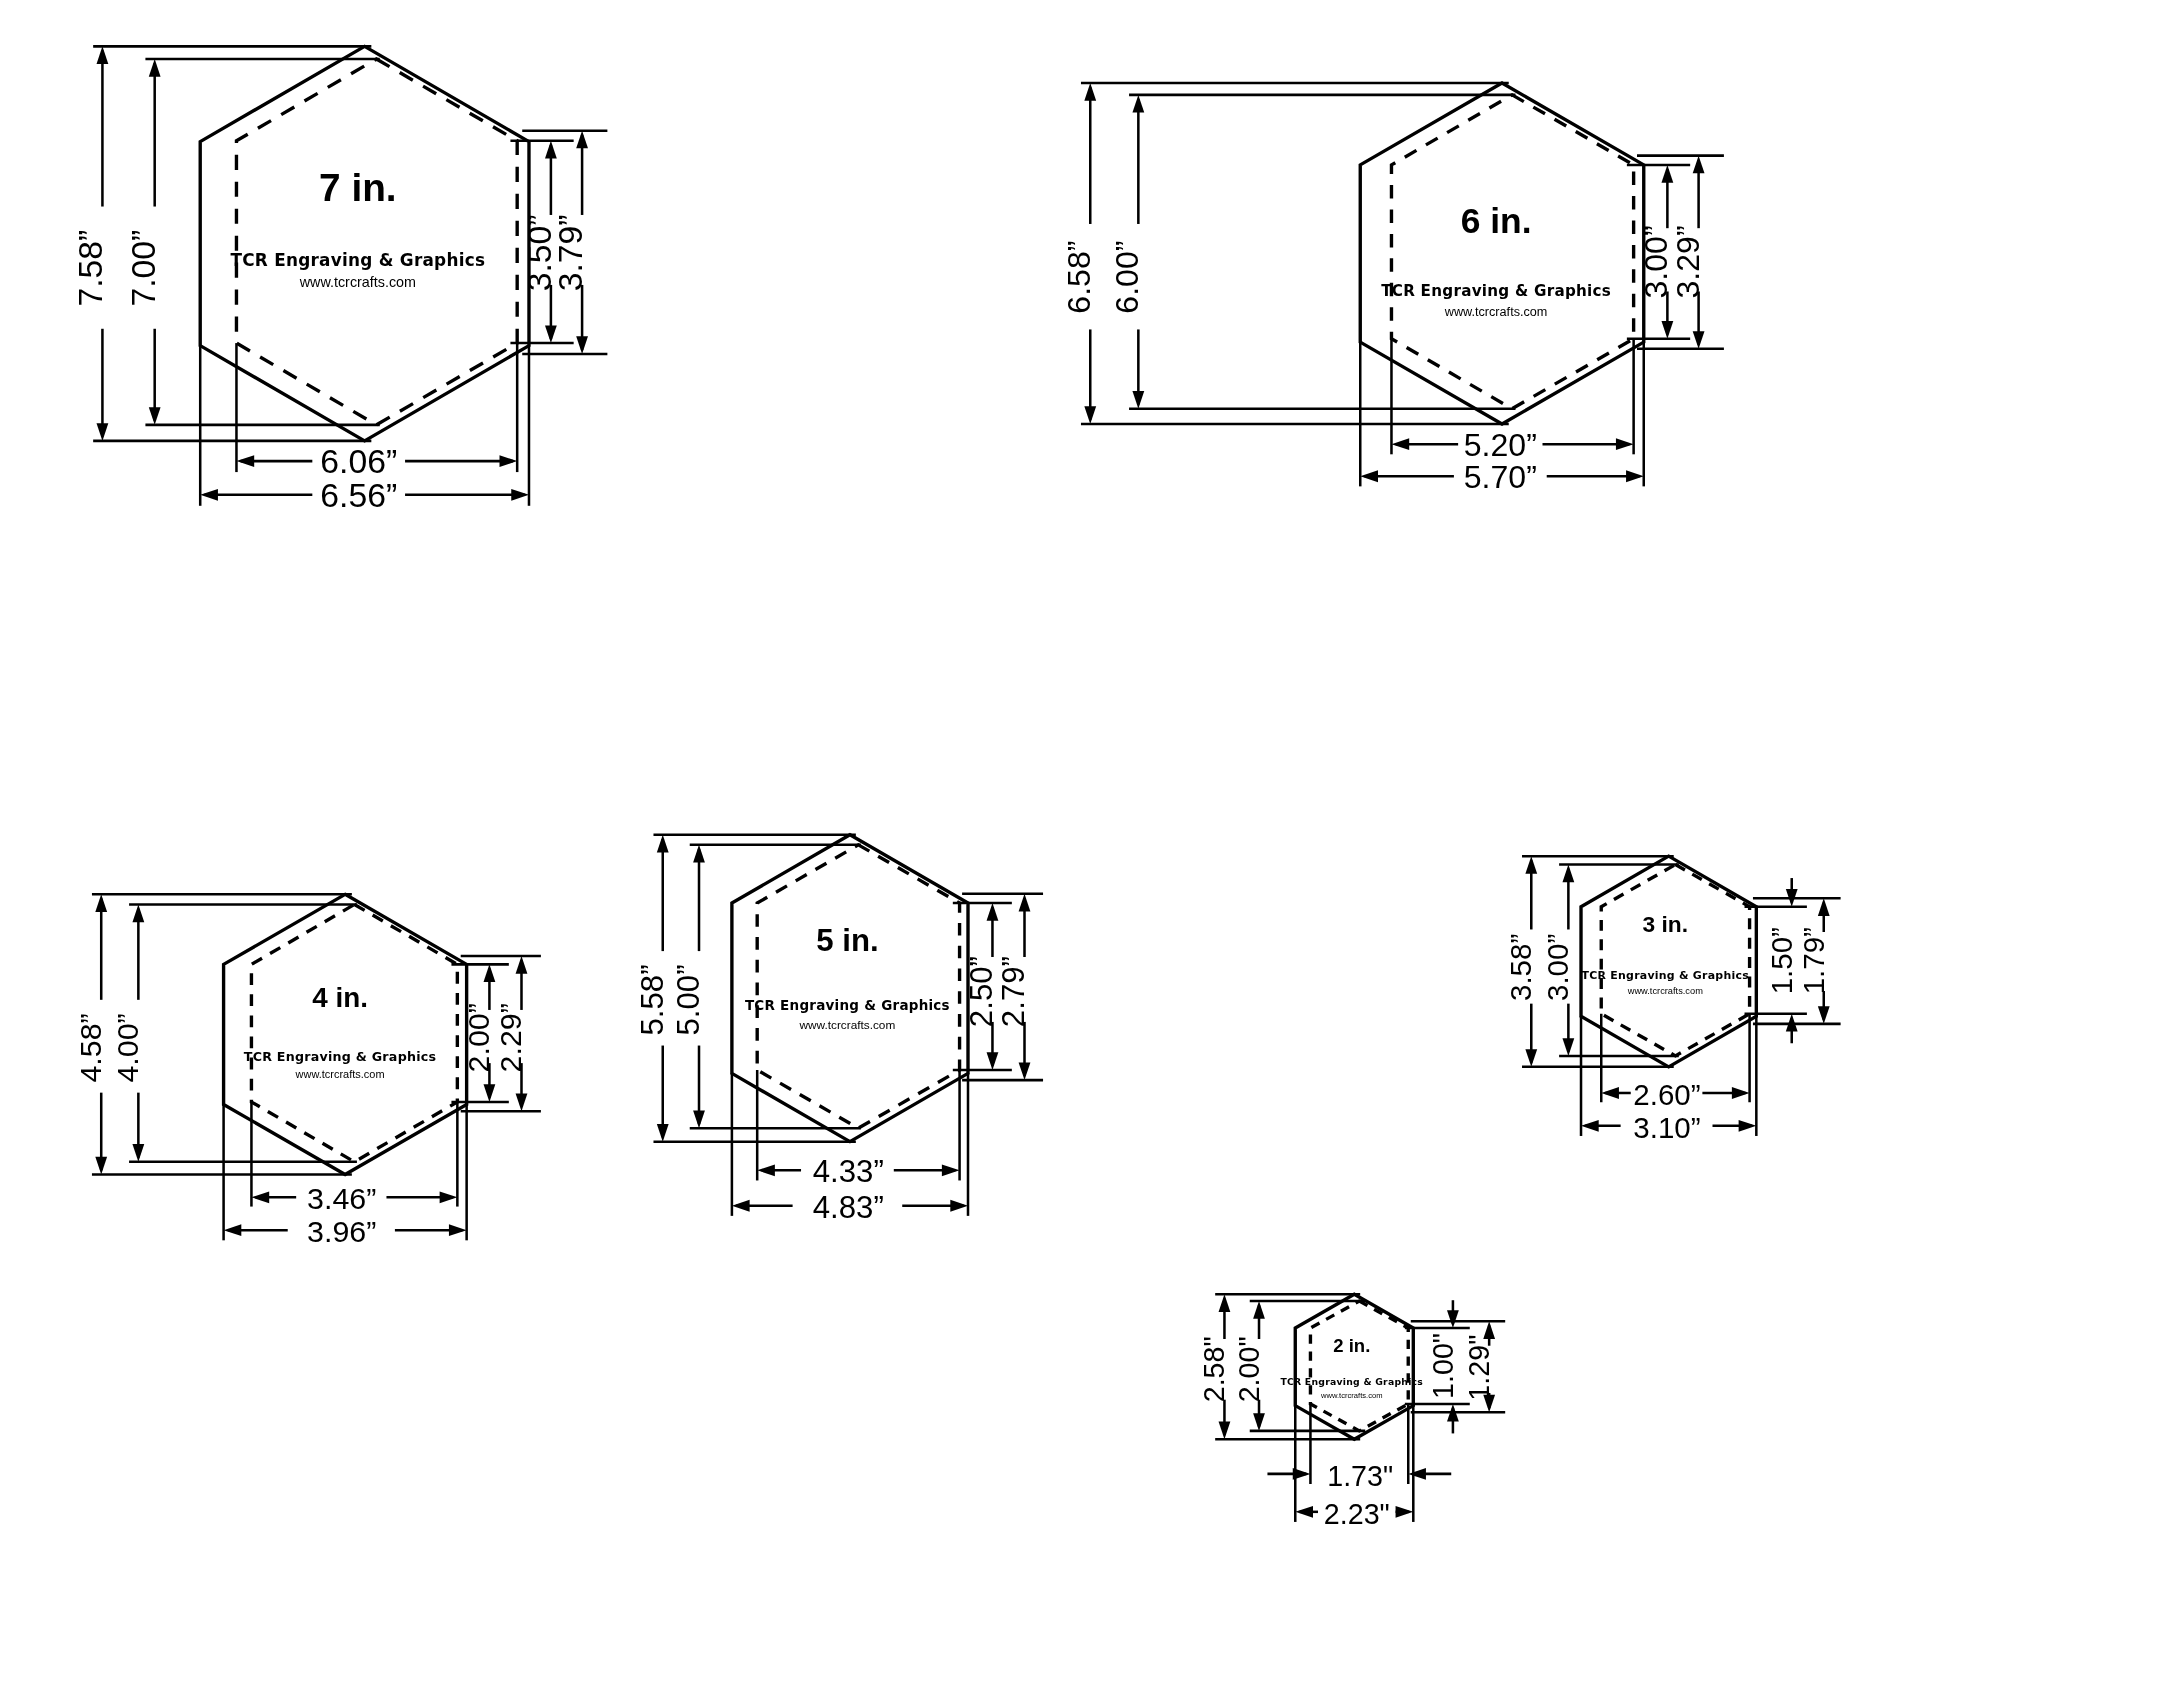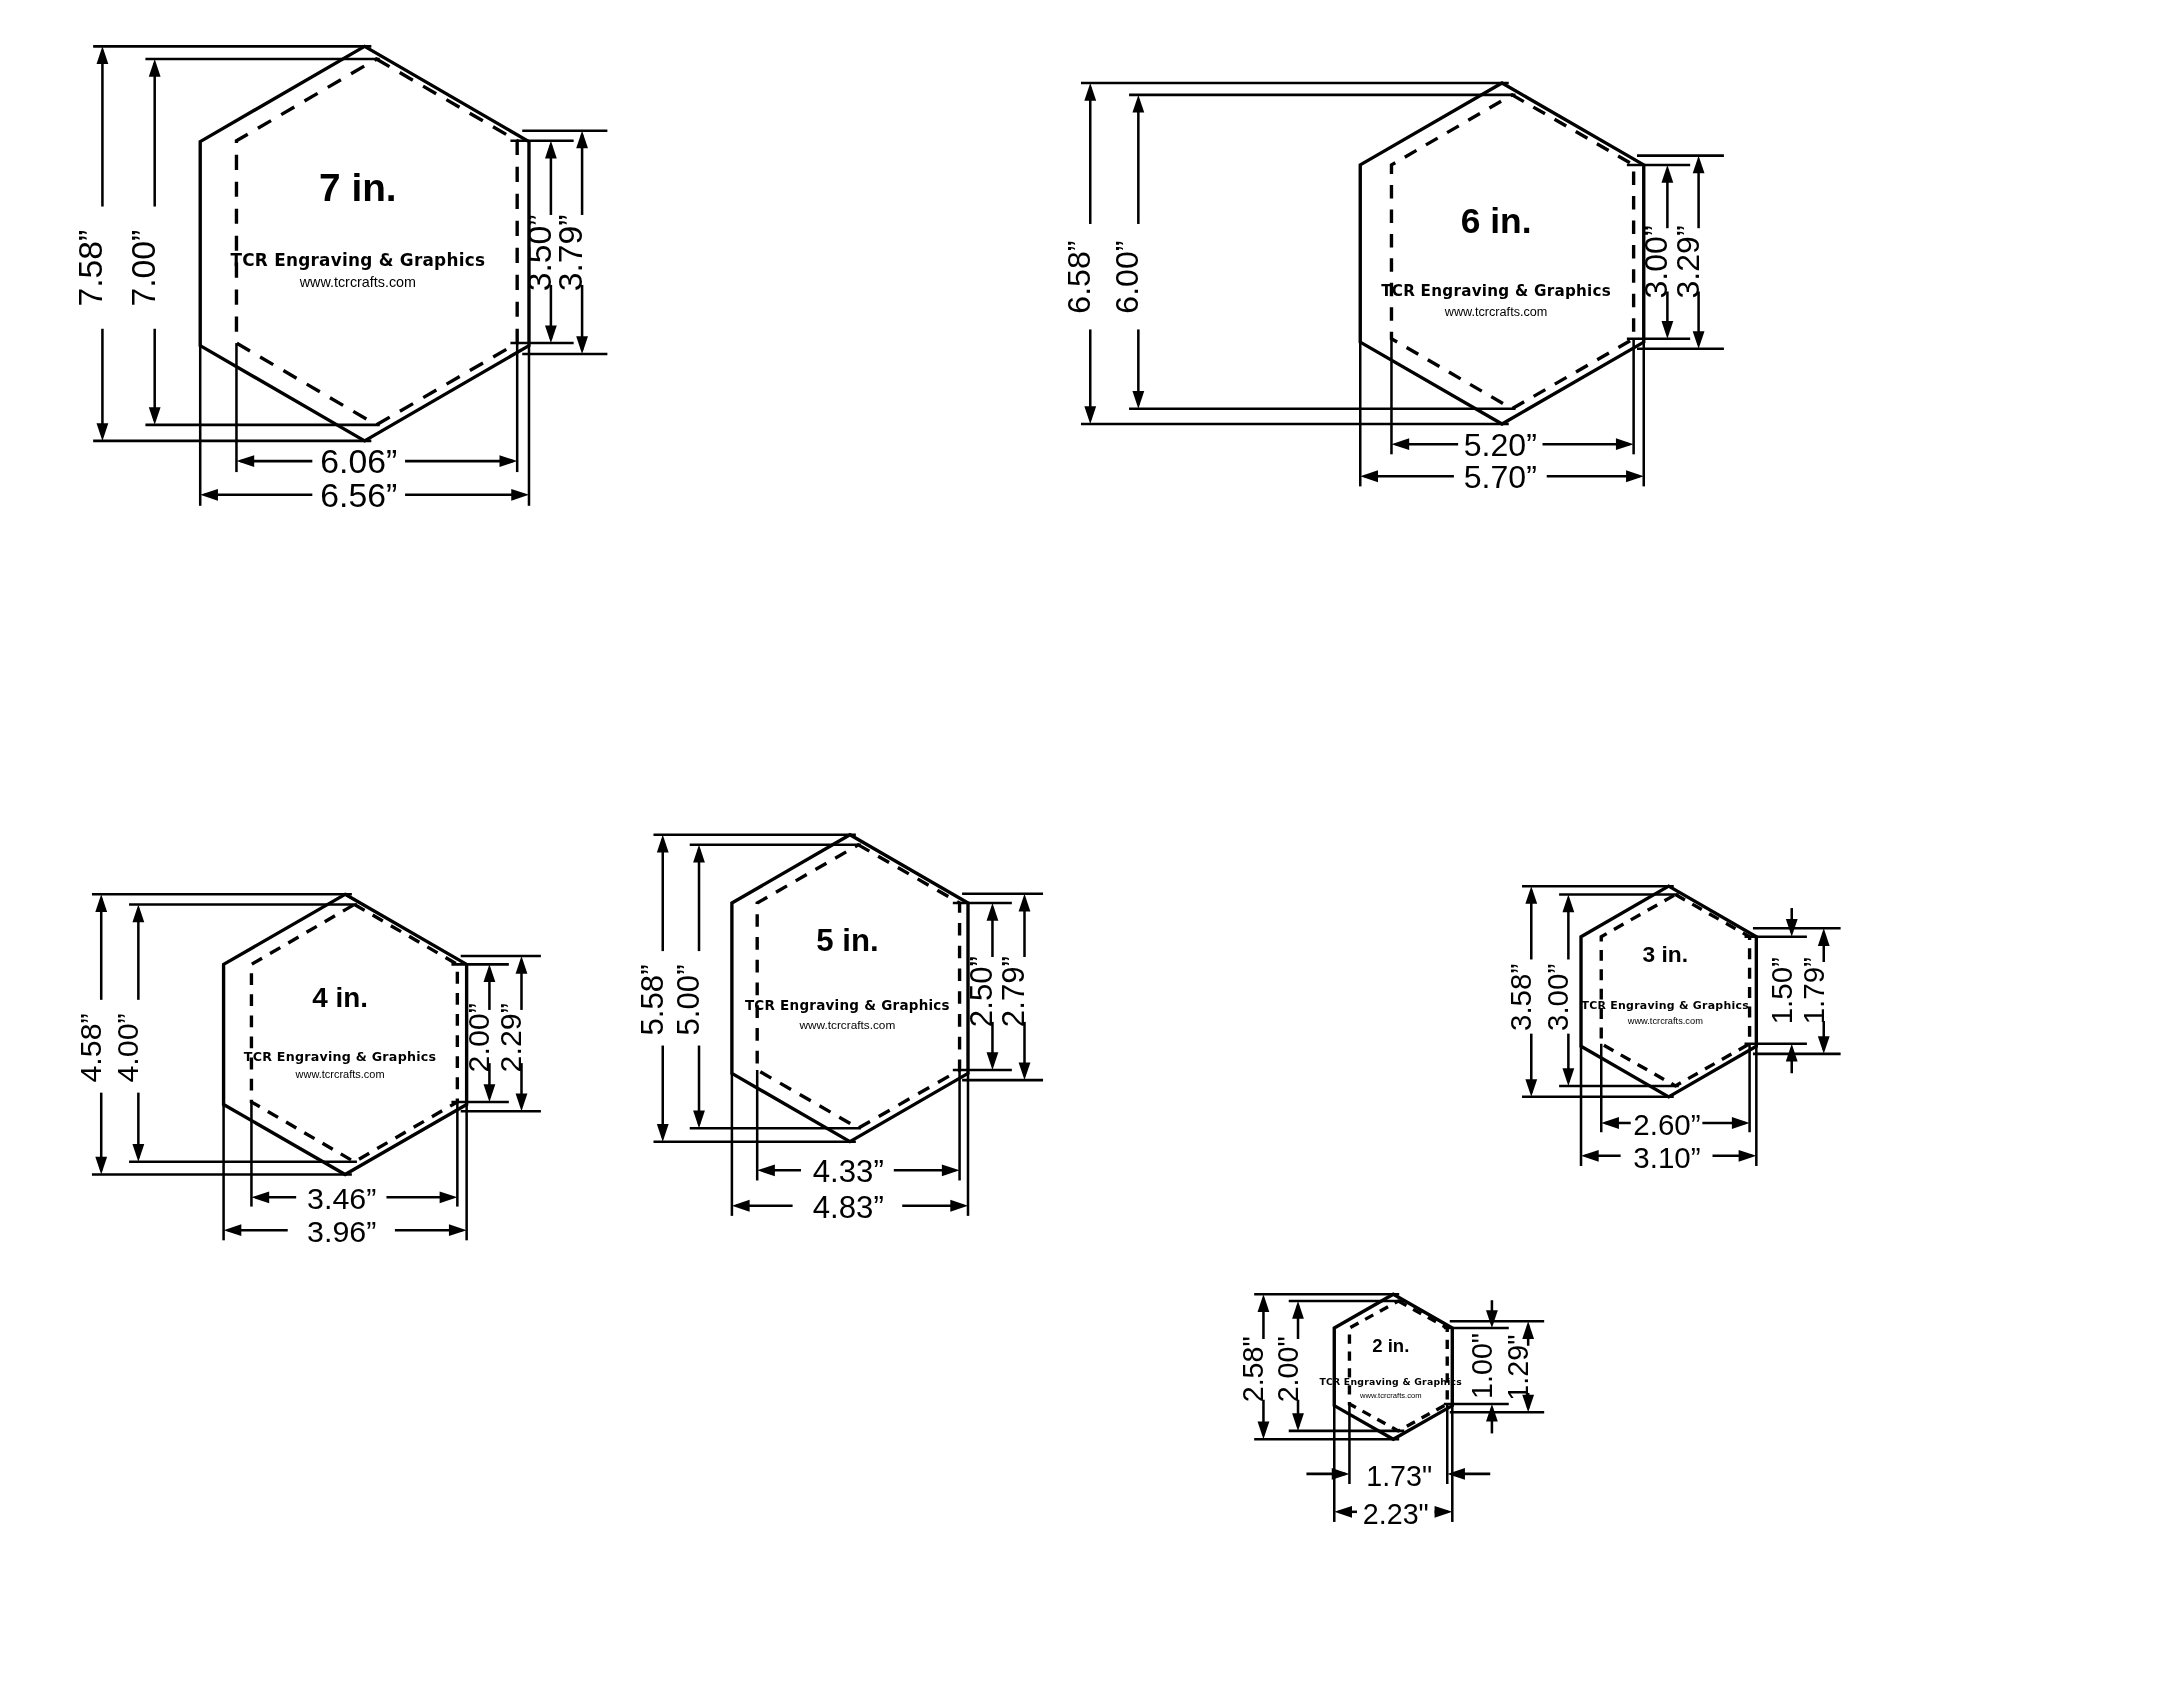--- a/index.html
+++ b/index.html
@@ -360,21 +360,21 @@
         <line class="ln" x1="383" y1="323" x2="383" y2="492" stroke-width="3"></line>
         <line class="ln" x1="108" y1="480" x2="175" y2="480" stroke-width="3"></line>
         <line class="ln" x1="305" y1="480" x2="378" y2="480" stroke-width="3"></line>
         <polygon points="103,480 124,473 124,487" fill="#000"></polygon>
         <polygon points="383,480 362,473 362,487" fill="#000"></polygon>
         <text class="dim-text" x="241" y="494" font-size="37">4.83”</text>
       </g>
     </svg>
   </div>
 
-  <div class="hexgroup" style="left:1510px; top:844px;">
+  <div class="hexgroup" style="left:1510px; top:814px;">
     <svg class="hexsvg" width="641" height="472" viewBox="0 0 760 560">
       <polygon class="hex-outer" stroke-width="4" points="188,50 292,110 292,240 188,300 84,240 84,110"></polygon>
       <polygon class="hex-inner" stroke-width="4" stroke-dasharray="13,10" points="196,60 284,110 284,237 196,287 108,237 108,110"></polygon>
 
       <text class="size-label" x="184" y="140" font-size="27">3 in.</text>
       <text class="brand-line" x="184" y="196" font-size="13">TCR Engraving &amp; Graphics</text>
       <text class="brand-url" x="184" y="213" font-size="11">www.tcrcrafts.com</text>
 
       <g>
         <line class="ln" x1="14" y1="50" x2="194" y2="50" stroke-width="3"></line>
@@ -431,21 +431,21 @@
         <line class="ln" x1="292" y1="240" x2="292" y2="382" stroke-width="3"></line>
         <line class="ln" x1="89" y1="370" x2="131" y2="370" stroke-width="3"></line>
         <line class="ln" x1="240" y1="370" x2="287" y2="370" stroke-width="3"></line>
         <polygon points="84,370 105,363 105,377" fill="#000"></polygon>
         <polygon points="292,370 271,363 271,377" fill="#000"></polygon>
         <text class="dim-text" x="186" y="384" font-size="35">3.10”</text>
       </g>
     </svg>
   </div>
 
-  <div class="hexgroup" style="left:1239px; top:1273px;">
+  <div class="hexgroup" style="left:1200px; top:1273px;">
     <svg class="hexsvg" width="607" height="422" viewBox="0 0 720 500">
       <polygon class="hex-outer" stroke-width="4" points="183,25 253,65 253,157 183,197 113,157 113,65"></polygon>
       <polygon class="hex-inner" stroke-width="4" stroke-dasharray="11,9" points="189,33 247,65 247,155 189,187 131,155 131,65"></polygon>
 
       <text class="size-label" x="180" y="93" font-size="22">2 in.</text>
       <text class="brand-line" x="180" y="133" font-size="11">TCR Engraving &amp; Graphics</text>
       <text class="brand-url" x="180" y="148" font-size="9">www.tcrcrafts.com</text>
 
       <g>
         <line class="ln" x1="18" y1="25" x2="190" y2="25" stroke-width="3"></line>

